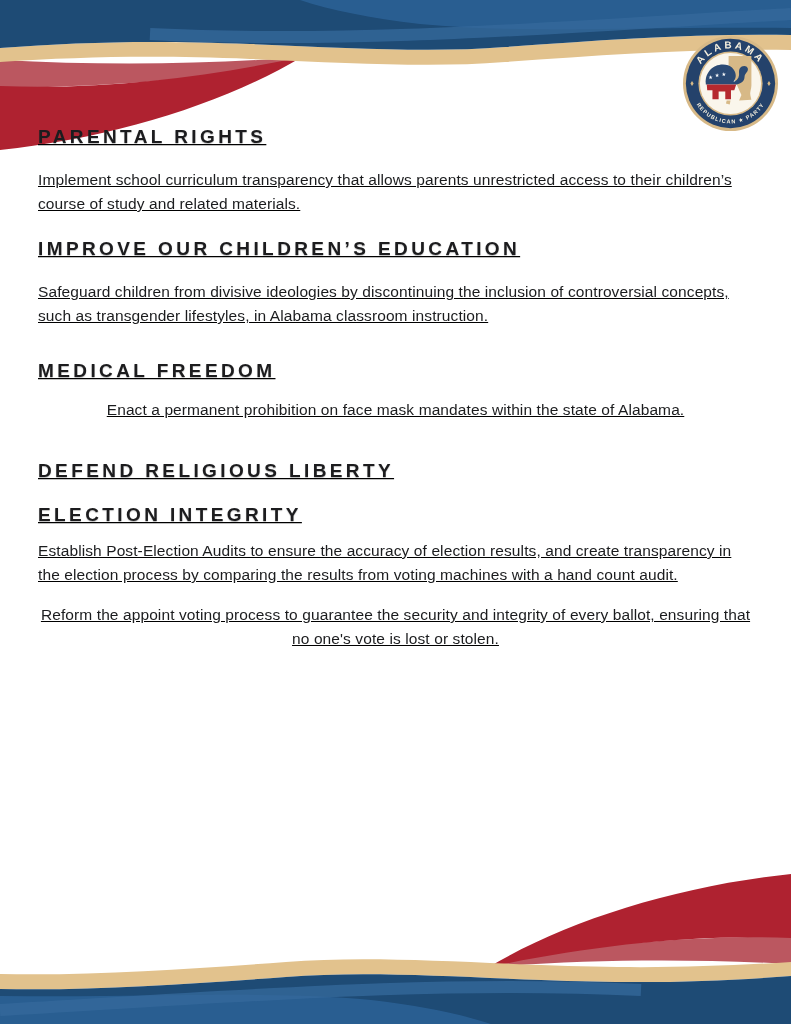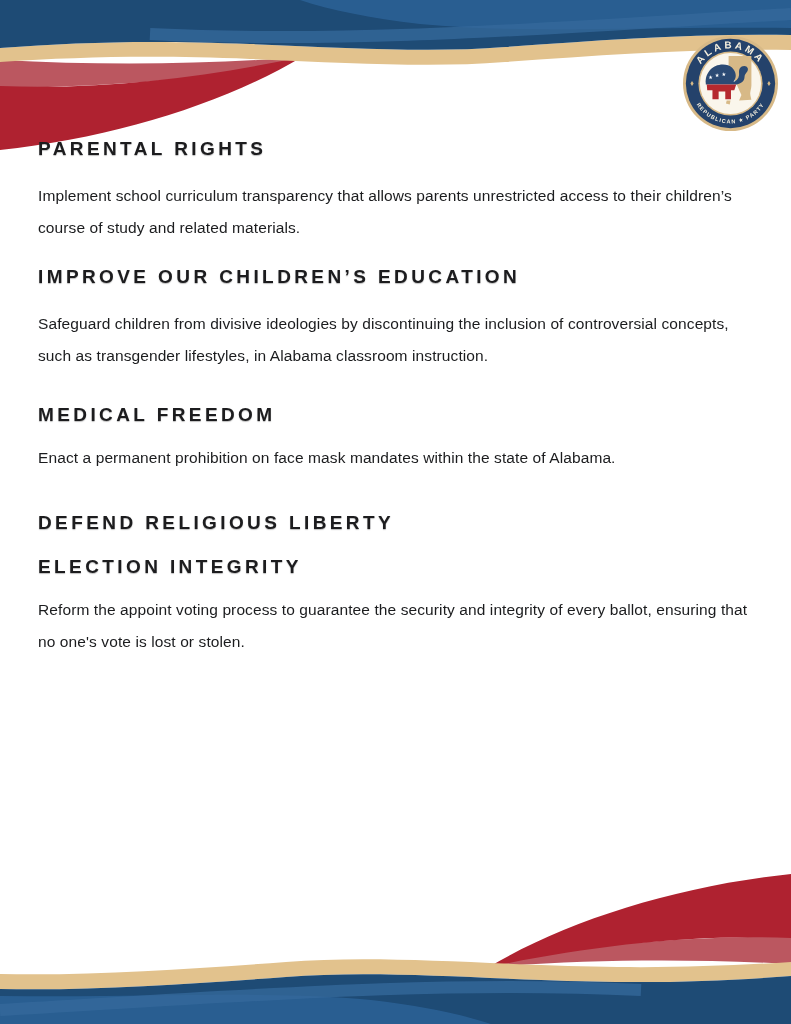--- a/index.html
+++ b/index.html
@@ -15,45 +15,46 @@
   .swoosh.header{top:0;}
   .swoosh.footer{bottom:0;}
   .logo{
     position:absolute;
     left:683px;top:36px;
     width:95px;height:95px;
   }
   .logo svg{display:block;width:100%;height:100%;}
   .content{
     position:absolute;
-    left:38px;top:138px;
+    left:38px;top:126px;
     width:715px;
+    text-decoration:underline;
   }
   .hd{
     font-family:"Liberation Sans",sans-serif;
     font-size:19px;
     font-weight:700;
     letter-spacing:3.4px;
     line-height:22px;
     color:#1c1c1e;
     text-shadow:0 1px 1px rgba(70,70,70,.35);
     margin:22px 0 0 0;
   }
   .bd{
     font-family:"Liberation Sans",sans-serif;
     font-size:15.5px;
-    line-height:32px;
+    line-height:24px;
     letter-spacing:.1px;
     color:#1b1c1e;
     margin:20px 0 0 0;
   }
   .mt0{margin-top:0;}
   .mt13{margin-top:13px;}
   .mt14{}
-  .mt16{margin-top:16px;}
+  .mt16{margin-top:16px;text-align:center;}
   .mt30{margin-top:38px;}
   .mt48{margin-top:32px;}
   .ring-text{font-family:"Liberation Sans","DejaVu Sans",sans-serif;font-weight:700;fill:#f5efdd;}
   .star-glyph{font-family:"DejaVu Sans",sans-serif;fill:#ffffff;}
 </style>
 </head>
 <body>
 
 <div class="page">
 
@@ -138,17 +139,18 @@
       <h2 class="hd mt48">MEDICAL FREEDOM</h2>
       <p class="bd mt16">Enact a permanent prohibition on face mask mandates within the state of Alabama.</p>
     </section>
 
     <section>
       <h2 class="hd mt30">DEFEND RELIGIOUS LIBERTY</h2>
     </section>
 
     <section>
       <h2 class="hd">ELECTION INTEGRITY</h2>
+      <p class="bd mt13">Establish Post-Election Audits to ensure the accuracy of election results, and create transparency in the election process by comparing the results from voting machines with a hand count audit.</p>
       <p class="bd mt16">Reform the appoint voting process to guarantee the security and integrity of every ballot, ensuring that no one's vote is lost or stolen.</p>
     </section>
 
   </main>
 </div>
 
 </body></html>

